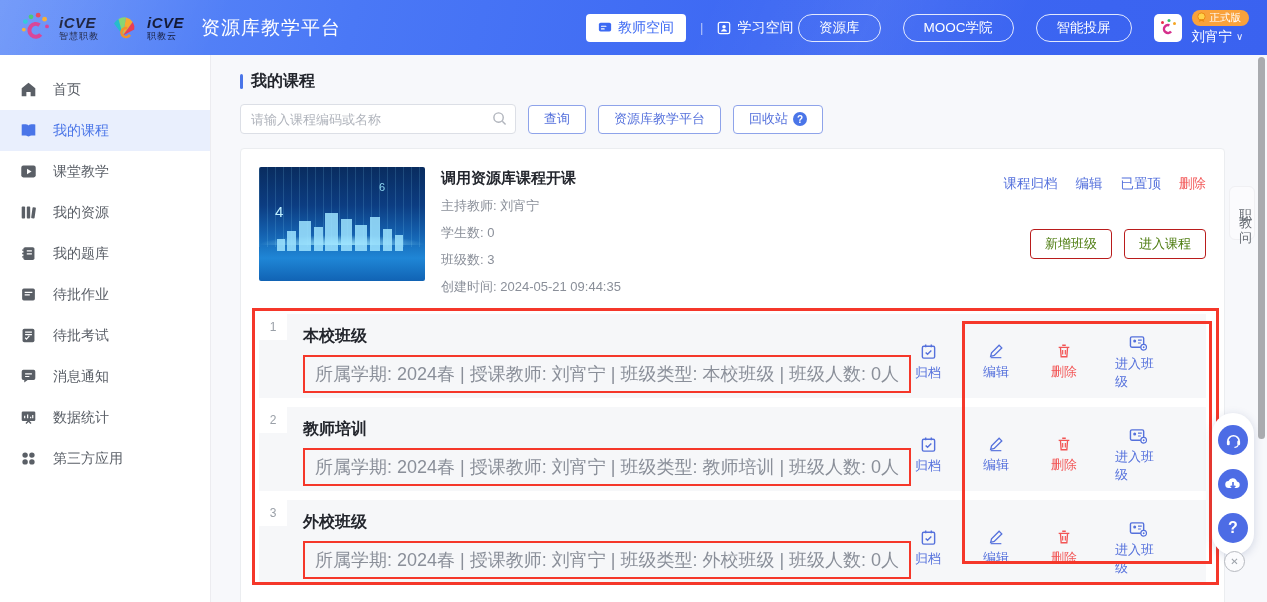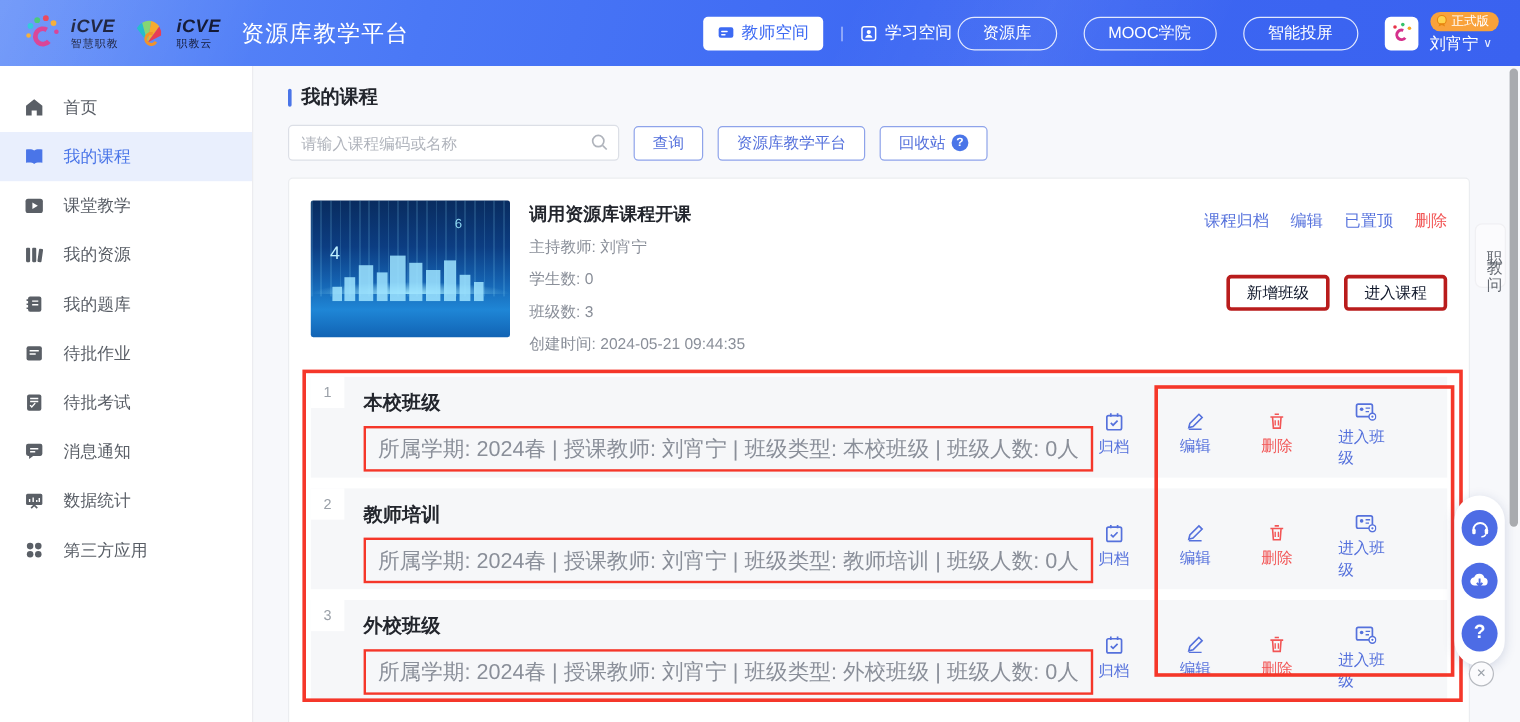--- a/index.html
+++ b/index.html
@@ -77,21 +77,21 @@
   .thumb .d4 { position:absolute; left:16px; top:36px; color:#bff0ff; font-size:15px; }
   .thumb .d6 { position:absolute; right:40px; top:14px; color:#8fd8f2; font-size:11px; }
   .course-info { flex:1; padding-top:2px; }
   .course-title { font-size:15px; font-weight:bold; color:#23262d; }
   .course-line { font-size:13px; color:#8a8f99; margin-top:9px; }
   .course-right { width:300px; display:flex; flex-direction:column; align-items:flex-end; padding-top:8px; }
   .course-links { display:flex; gap:18px; font-size:13.5px; }
   .course-links .lnk { color:#5571dc; cursor:pointer; }
   .course-links .lnk.red { color:#f25555; }
   .course-btns { display:flex; gap:12px; margin-top:36px; }
-  .btn-sm { height:30px; border:3px solid #b91c1c; border-radius:4px; background:#fff; color:#0f172a;
+  .btn-sm { height:30px; border:1px solid #b91c1c; border-radius:4px; background:#fff; color:#4d7c0f;
     font-size:13px; padding:0 14px; cursor:pointer; font-family:inherit; }
 
   
   .rows-wrap { position:relative; margin-top:18px; }
   .class-row { position:relative; background:#f6f7f9; margin-bottom:9px; height:84px;
     padding:12px 20px 0 44px; display:flex; }
   .row-num { position:absolute; left:0; top:0; width:28px; height:26px; background:#fff;
     color:#9aa0a8; font-size:12px; display:flex; align-items:center; justify-content:center; }
   .row-main { flex:1; }
   .row-title { font-size:16px; font-weight:bold; color:#23262d; cursor:pointer; }

